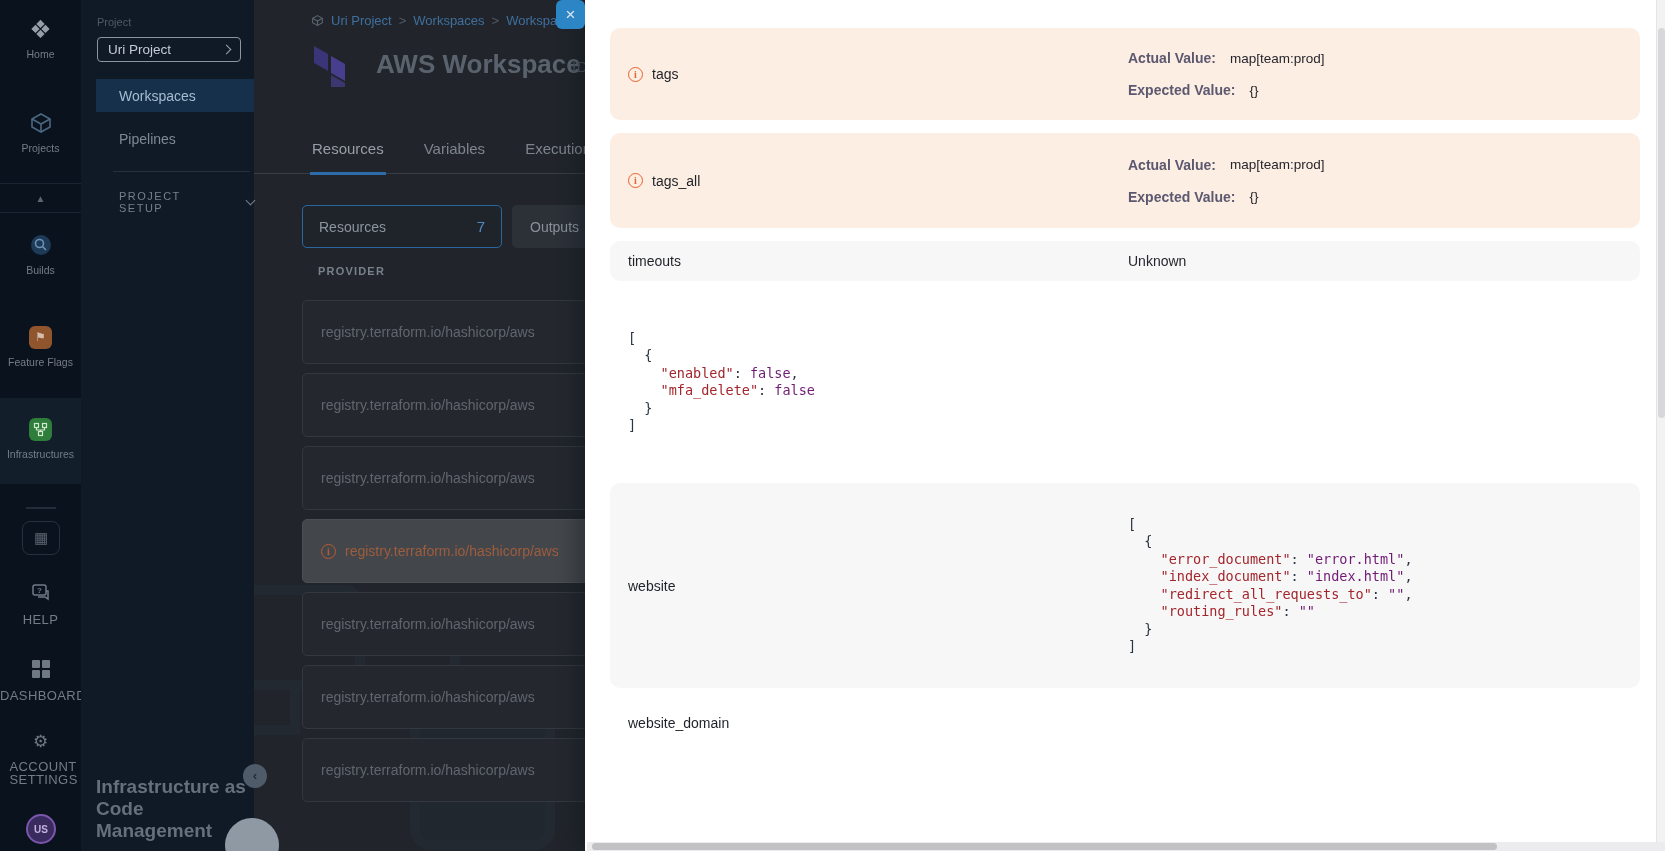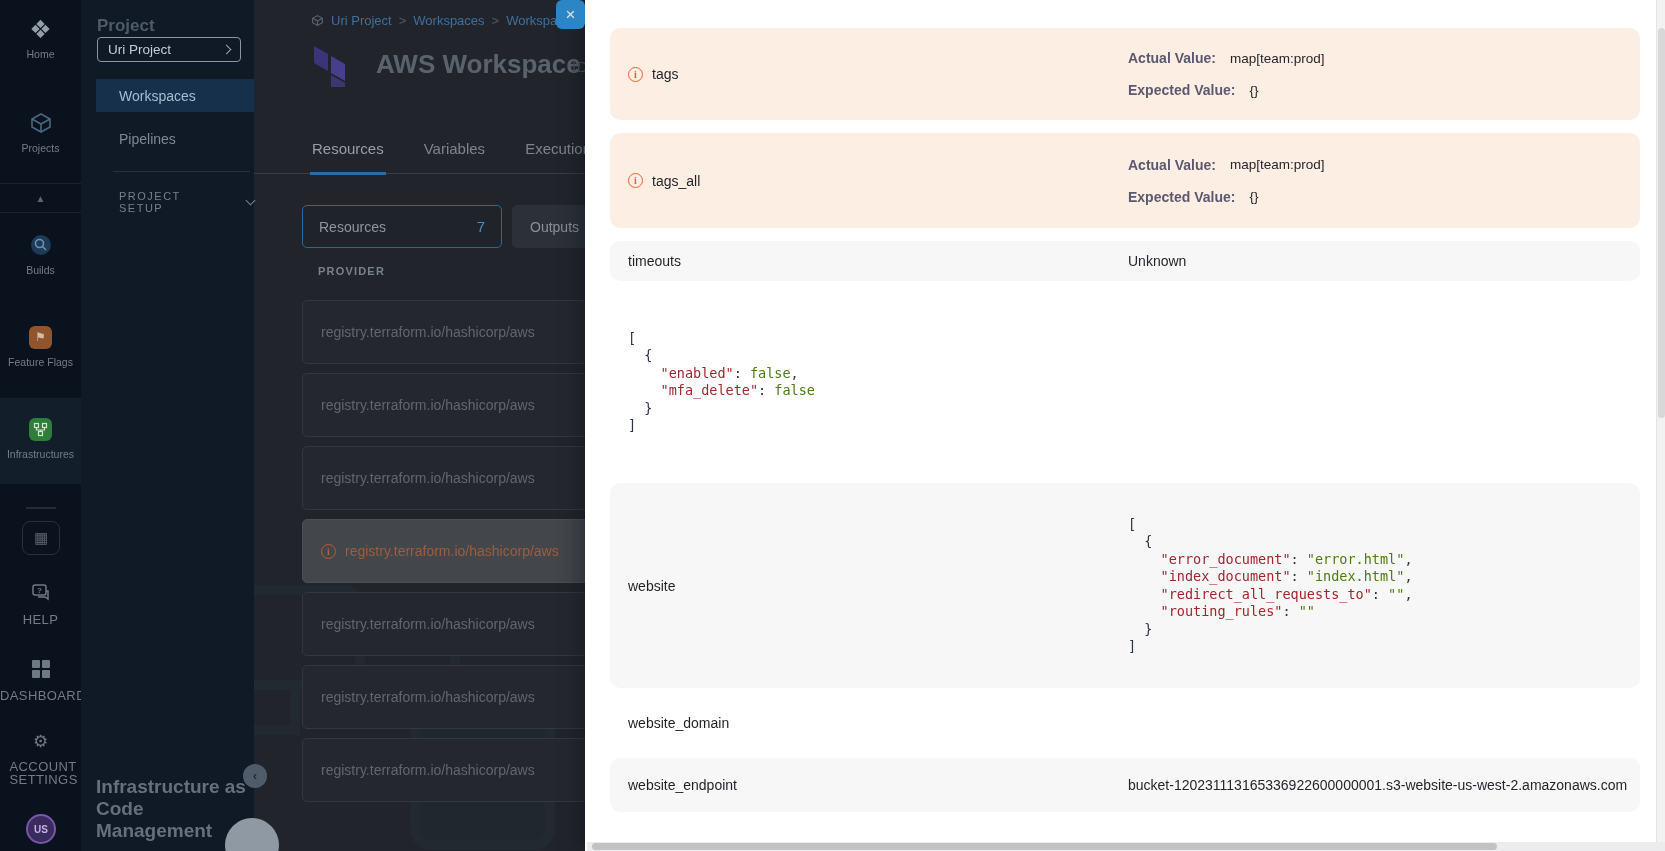--- a/index.html
+++ b/index.html
@@ -34,21 +34,21 @@
   .sq-infra { background:#2e7d3a; }
   .gear-glyph { font-size:17px; color:#6f7984; }
   .dash-glyph { display:grid; grid-template-columns:8px 8px; grid-template-rows:8px 8px; gap:2px; }
   .dash-glyph span { background:#6f7984; border-radius:1px; }
   .avatar { position:absolute; left:26px; top:814px; width:30px; height:30px; border-radius:50%;
             background:#3a2b5e; border:2px solid #7a57ad; color:#c3b1de; font-size:10px; font-weight:700;
             display:flex; align-items:center; justify-content:center; }
 
   
   .sidebar { position:absolute; left:81px; top:0; width:173px; height:851px; background:#101a27; z-index:2; }
-  .proj-label { position:absolute; left:16px; top:16px; font-size:17px; color:#4e5a68;font-weight:bold; }
+  .proj-label { position:absolute; left:16px; top:16px; font-size:11px; color:#4e5a68; }
   .proj-box { position:absolute; left:16px; top:37px; width:144px; height:25px;
               border:1px solid #8c95a0; border-radius:4px; display:flex; align-items:center;
               justify-content:space-between; padding:0 10px; color:#c5cbd3; font-size:13.5px; cursor:pointer; }
   .side-item { position:absolute; left:15px; right:0; height:33px; display:flex; align-items:center;
                padding-left:23px; font-size:14px; color:#7f8894; cursor:pointer; }
   .side-item.active { background:#16304c; color:#a6bcd2; }
   .si-workspaces{top:79px} .si-pipelines{top:122px}
   .side-divider { position:absolute; left:32px; right:4px; top:171px; border-top:1px solid #263140; }
   .setup-row { position:absolute; left:38px; top:190px; display:flex; align-items:center; gap:22px;
                font-size:11px; letter-spacing:1.5px; color:#76808c; cursor:pointer; }
@@ -116,21 +116,21 @@
                 font-size:14px; color:#1f2127; }
   .flag-i { width:15px; height:15px; min-width:15px; border:1.6px solid #e8622d; border-radius:50%;
             color:#e8622d; font-size:10px; font-weight:700; display:inline-flex;
             align-items:center; justify-content:center; font-family:"Liberation Serif", serif; }
   .value-cell { flex:1; font-size:14px; color:#26262e; }
   .vline { display:flex; align-items:center; }
   .vline + .vline { margin-top:16px; }
   .vlabel { font-weight:700; color:#5b5870; font-size:14px; margin-right:14px; }
   .vtext { color:#26262e; font-size:13.5px; }
   .drow pre { margin:0; font:13.5px/17.5px "DejaVu Sans Mono", monospace; color:#2b3442; }
-  .jk { color:#a3262c; } .jv { color:#4d7c0f; }
+  .jk { color:#a3262c; } .jv { color:#701a75; }
 
   .hscroll { position:absolute; left:2px; right:0; bottom:0; height:9px; background:#ececee; }
   .hscroll .thumb { position:absolute; left:5px; top:1px; height:7px; width:905px;
                     background:#c2c2c4; border-radius:4px; cursor:pointer; }
   .vscroll { position:absolute; right:0; top:0; bottom:9px; width:9px; background:#f2f2f3;
              border-left:1px solid #e4e4e6; }
   .vscroll .thumb { position:absolute; top:28px; left:1px; width:7px; height:390px;
                     background:#d8d8da; border-radius:4px; cursor:pointer; }
 </style>
 </head>
@@ -387,26 +387,20 @@
     <span class="jk">"routing_rules"</span>: <span class="jv">""</span>
   }
 ]</pre>
         </div>
       </div>
       <div class="drow row-website_domain bg-white">
         <div class="label-cell">
           <span>website_domain</span>
         </div>
       </div>
-      <div class="drow row-website_endpoint bg-gray">
-        <div class="label-cell">
-          <span>website_endpoint</span>
-        </div>
-        <div class="value-cell"><span class="vtext" style="font-size: 14px;">bucket-120231113165336922600000001.s3-website-us-west-2.amazonaws.com</span></div>
-      </div>
     </div>
   <div class="vscroll">
     <div class="thumb"></div>
   </div>
   <div class="hscroll">
     <div class="thumb"></div>
   </div>
 </section>
 
 </body></html>

